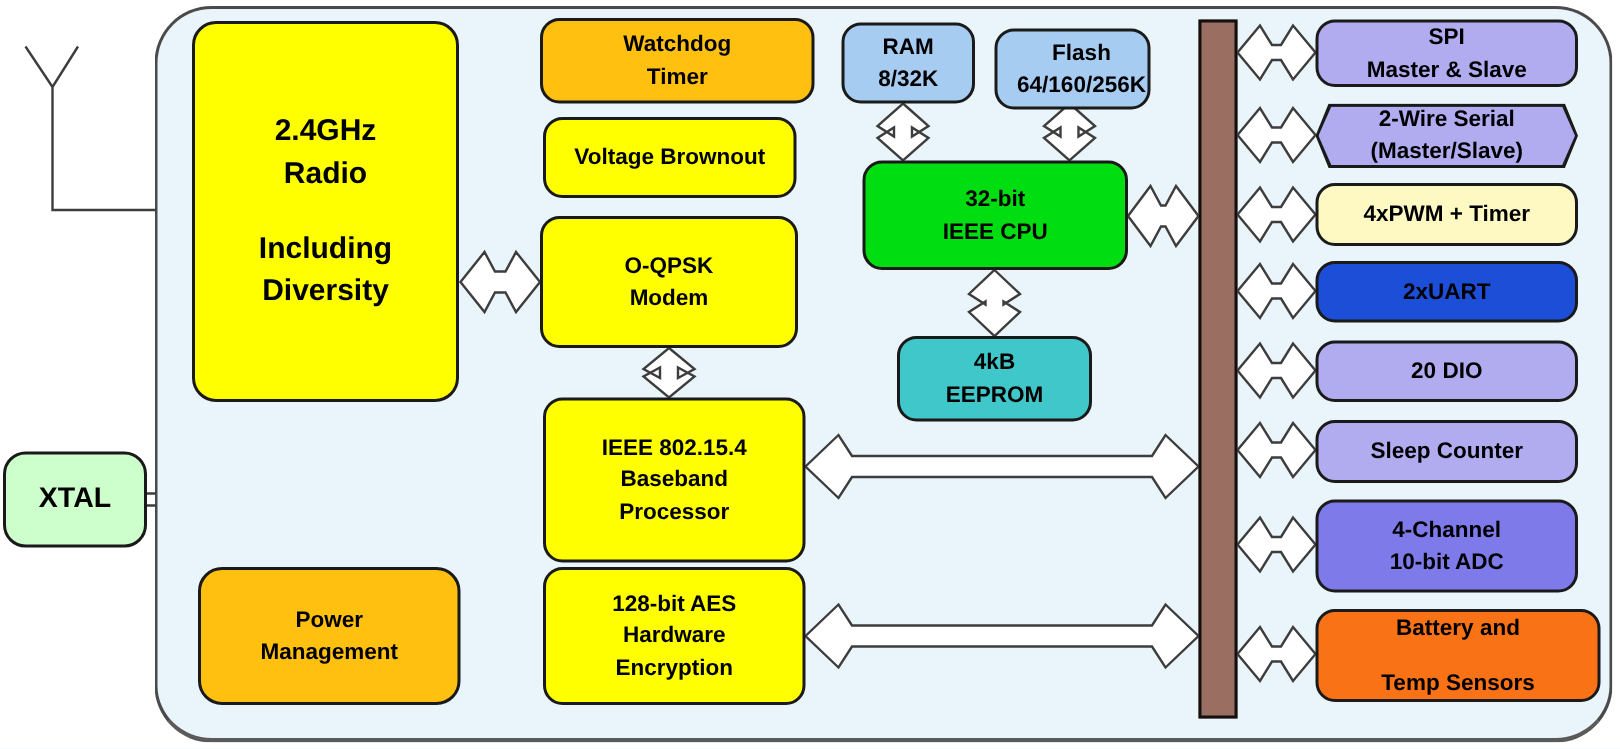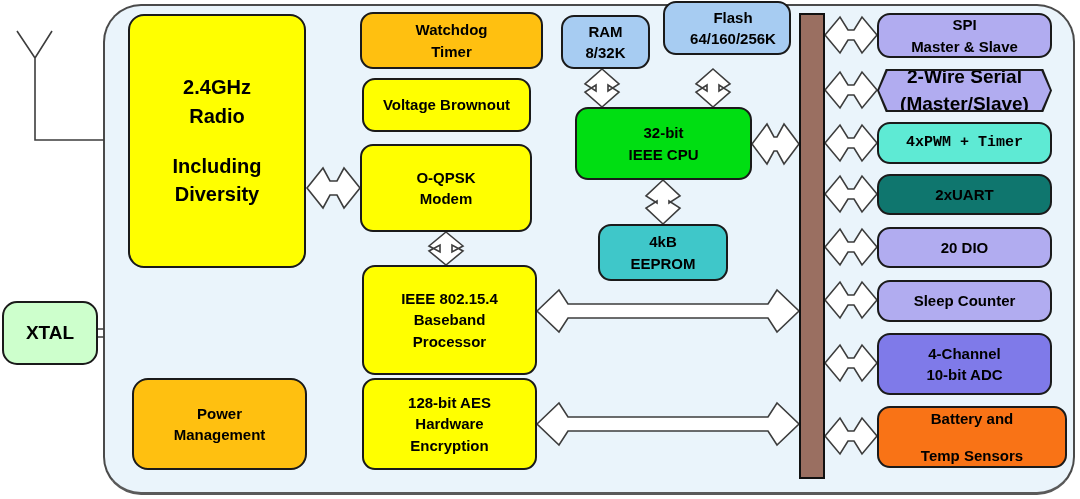--- a/index.html
+++ b/index.html
@@ -29,21 +29,21 @@
     border:2px solid #111;
   }
   .hexwrap{
     position:absolute;z-index:3;
     clip-path:polygon(0 50%,5% 0,95% 0,100% 50%,95% 100%,5% 100%);
   }
   .hexinner{
     position:absolute;left:2px;top:2px;right:2px;bottom:2px;
     clip-path:polygon(0 50%,5% 0,95% 0,100% 50%,95% 100%,5% 100%);
     display:flex;flex-direction:column;align-items:center;justify-content:center;
-    text-align:center;font-weight:bold;color:#000;font-size:19px;line-height:1.38;
+    text-align:center;font-weight:bold;color:#000;font-size:15px;line-height:1.38;
   }
   .fs16{font-size:20px;}
   .fs19{font-size:19px;}
 </style>
 </head>
 <body>
 
 <div class="stage">
 
   <div class="canvas" style="background-color: rgb(234, 244, 251);"></div>
@@ -112,21 +112,21 @@
     <span>128-bit AES</span>
     <span>Hardware</span>
     <span>Encryption</span>
   </div>
 
   <div class="block" style="left: 561px; top: 15px; width: 89px; height: 54px; background-color: rgb(167, 204, 242);">
     <span>RAM</span>
     <span>8/32K</span>
   </div>
 
-  <div class="block" style="left: 663px; top: 1px; width: 128px; height: 54px; background-color: rgb(167, 204, 242); padding-left: 16px;">
+  <div class="block" style="left: 663px; top: 19px; width: 104px; height: 54px; background-color: rgb(167, 204, 242); padding-left: 16px;">
     <span>Flash</span>
     <span>64/160/256K</span>
   </div>
 
   <div class="block" style="left: 575px; top: 107px; width: 177px; height: 73px; background-color: rgb(0, 222, 18);">
     <span>32-bit</span>
     <span>IEEE CPU</span>
   </div>
 
   <div class="block" style="left: 598px; top: 224px; width: 130px; height: 57px; background-color: rgb(63, 199, 201);">
@@ -141,25 +141,25 @@
     <span>Master &amp; Slave</span>
   </div>
 
   <div class="hexwrap" style="left: 877px; top: 69px; width: 175px; height: 43px; background-color: rgb(26, 26, 26);">
     <div class="hexinner" style="background-color: rgb(177, 172, 240);">
       <span>2-Wire Serial</span>
       <span>(Master/Slave)</span>
     </div>
   </div>
 
-  <div class="block" style="left: 877px; top: 122px; width: 175px; height: 42px; background-color: #5eead4; font-family: Liberation Mono, monospace;">
+  <div class="block" style="left: 877px; top: 122px; width: 175px; height: 42px; background-color: #fef9c3;">
     <span>4xPWM + Timer</span>
   </div>
 
-  <div class="block" style="left: 877px; top: 174px; width: 175px; height: 41px; background-color: #0f766e;">
+  <div class="block" style="left: 877px; top: 174px; width: 175px; height: 41px; background-color: #1d4ed8;">
     <span>2xUART</span>
   </div>
 
   <div class="block" style="left: 877px; top: 227px; width: 175px; height: 41px; background-color: rgb(177, 172, 240);">
     <span>20 DIO</span>
   </div>
 
   <div class="block" style="left: 877px; top: 280px; width: 175px; height: 42px; background-color: rgb(177, 172, 240);">
     <span>Sleep Counter</span>
   </div>

